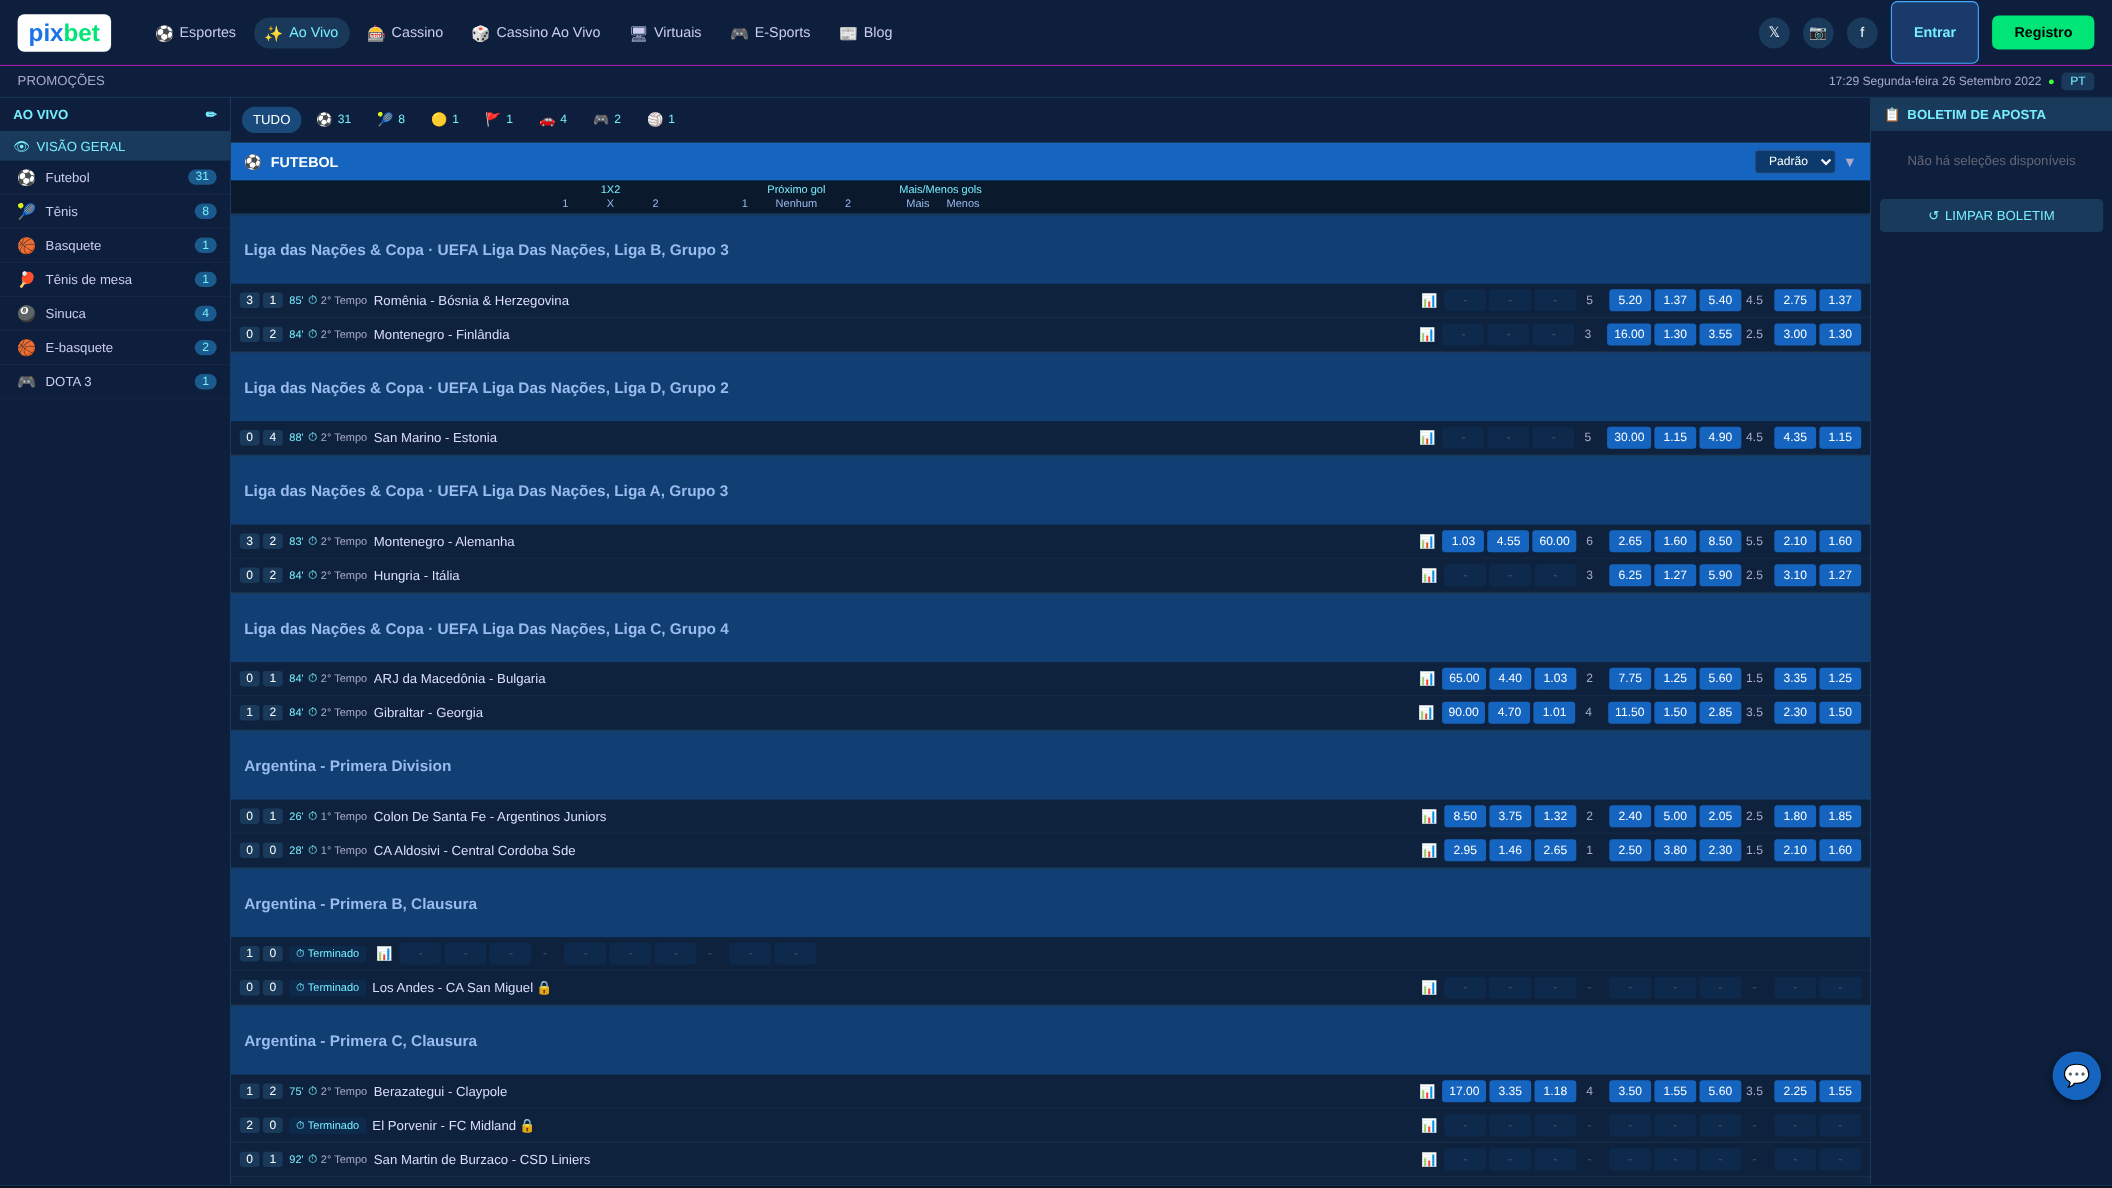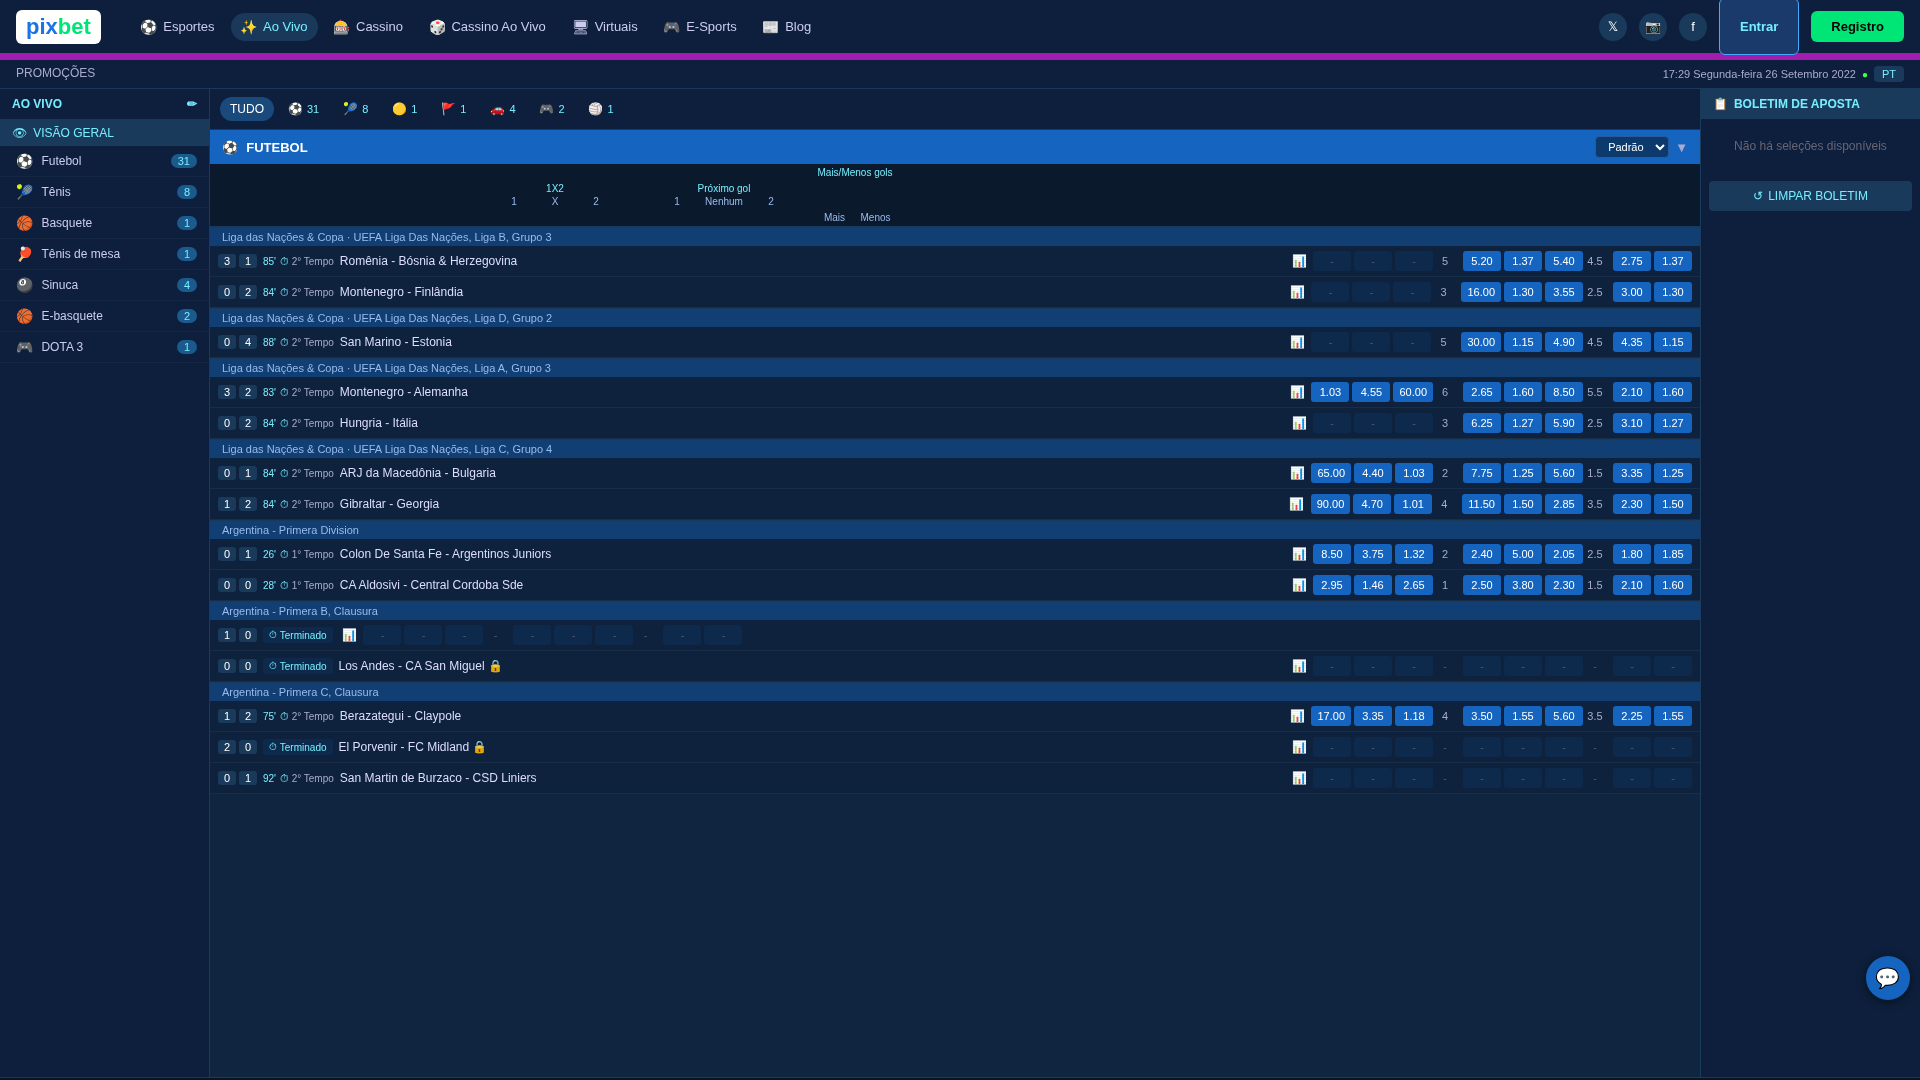--- a/index.html
+++ b/index.html
@@ -1,19 +1,19 @@
 <!DOCTYPE html>
 <html><head>
   <meta charset="utf-8">
   <style>
     * { margin: 0; padding: 0; box-sizing: border-box; }
     body { font-family: Arial, sans-serif; background: #0a1628; color: #fff; font-size: 12px; overflow-x: hidden; }
 
     
-    .header { background: #0d1f3c; height: 60px; display: flex; align-items: center; padding: 0 16px; gap: 20px; border-bottom: 7px solid #a21caf; }
+    .header { background: #0d1f3c; height: 60px; display: flex; align-items: center; padding: 0 16px; gap: 20px; border-bottom: 1px solid #a21caf; }
     .logo { font-size: 22px; font-weight: bold; color: #00e5ff; margin-right: 10px; background: #fff; border-radius: 6px; padding: 4px 10px; }
     .logo span { color: #1a73e8; }
     .nav-items { display: flex; gap: 6px; flex: 1; }
     .nav-item { display: flex; align-items: center; gap: 5px; padding: 6px 10px; border-radius: 20px; cursor: pointer; font-size: 13px; color: #cce; white-space: nowrap; }
     .nav-item.active { background: rgba(100,200,255,0.15); color: #7ef; }
     .nav-icon { font-size: 14px; }
     .header-right { display: flex; align-items: center; gap: 12px; }
     .social-icon { width: 28px; height: 28px; border-radius: 50%; background: #1a3a5c; display: flex; align-items: center; justify-content: center; cursor: pointer; font-size: 13px; color: #fff; }
     .btn-entrar { background: #1a3a6c; color: #7ef; border: 1px solid #4af; border-radius: 6px; padding: 20px 20px; cursor: pointer; font-weight: bold; font-size: 13px; }
     .btn-registro { background: #00e676; color: #000; border: none; border-radius: 6px; padding: 8px 20px; cursor: pointer; font-weight: bold; font-size: 13px; }
@@ -42,21 +42,21 @@
     .filter-tabs { display: flex; align-items: center; gap: 4px; padding: 8px 10px; background: #0d1f3c; border-bottom: 1px solid #1a3a5c; flex-wrap: wrap; }
     .filter-tab { display: flex; align-items: center; gap: 4px; padding: 5px 10px; border-radius: 16px; cursor: pointer; font-size: 12px; color: #aac; background: transparent; border: none; white-space: nowrap; }
     .filter-tab.active { background: #1a4a7c; color: #fff; }
     .filter-tab .count { font-size: 11px; color: #7ef; }
 
     
     .section-header { background: #1565c0; padding: 6px 12px; display: flex; align-items: center; gap: 8px; font-weight: bold; font-size: 13px; }
     .section-select { margin-left: auto; background: #0d3a6c; color: #fff; border: 1px solid #2a5a9c; border-radius: 4px; padding: 3px 8px; font-size: 11px; cursor: pointer; }
 
     
-    .league-header { background: rgba(21,101,192,0.4); padding: 3px 12px; font-size: 11px; color: #9be; border-top: 1px solid #1a3a5c; }
+    .league-header { background: rgba(21,101,192,0.4); padding: 23px 12px; font-size: 14px; color: #9be; border-top: 1px solid #1a3a5c; font-weight: bold; }
 
     
     .match-row { display: flex; align-items: center; padding: 5px 8px; border-bottom: 1px solid rgba(255,255,255,0.05); background: rgba(13,31,60,0.5); font-size: 12px; }
     .score-box { display: flex; gap: 3px; align-items: center; margin-right: 6px; }
     .score-num { background: #1a3a5c; border-radius: 3px; padding: 1px 5px; font-size: 11px; min-width: 18px; text-align: center; }
     .match-time { color: #7ef; font-size: 10px; margin-right: 4px; white-space: nowrap; }
     .match-period { color: #aac; font-size: 10px; margin-right: 6px; white-space: nowrap; }
     .match-name { flex: 1; color: #ddf; font-size: 12px; white-space: nowrap; overflow: hidden; text-overflow: ellipsis; }
     .match-icon { color: #aac; font-size: 12px; margin-left: 4px; cursor: pointer; }
 
@@ -259,21 +259,21 @@
       <div style="display:flex;flex-direction:column;align-items:center;margin-right:6px;min-width:140px;">
         <span style="color:#7ef;font-size:10px;margin-bottom:2px">Próximo gol</span>
         <div style="display:flex;gap:3px;">
           <span style="min-width:38px;text-align:center">1</span>
           <span style="min-width:50px;text-align:center">Nenhum</span>
           <span style="min-width:38px;text-align:center">2</span>
         </div>
       </div>
       <div style="display:flex;flex-direction:column;align-items:center;min-width:110px;">
         <span style="color:#7ef;font-size:10px;margin-bottom:2px">Mais/Menos gols</span>
-        <div style="display:flex;gap:3px;margin-top:32px;">
+        <div style="display:flex;gap:3px;">
           <span style="min-width:38px;text-align:center">Mais</span>
           <span style="min-width:38px;text-align:center">Menos</span>
         </div>
       </div>
     </div>
 
     <div class="league-header"><span>Liga das Nações &amp; Copa · UEFA Liga Das Nações, Liga B, Grupo 3</span></div>
 
     <div class="match-row">
       <div class="score-box">

